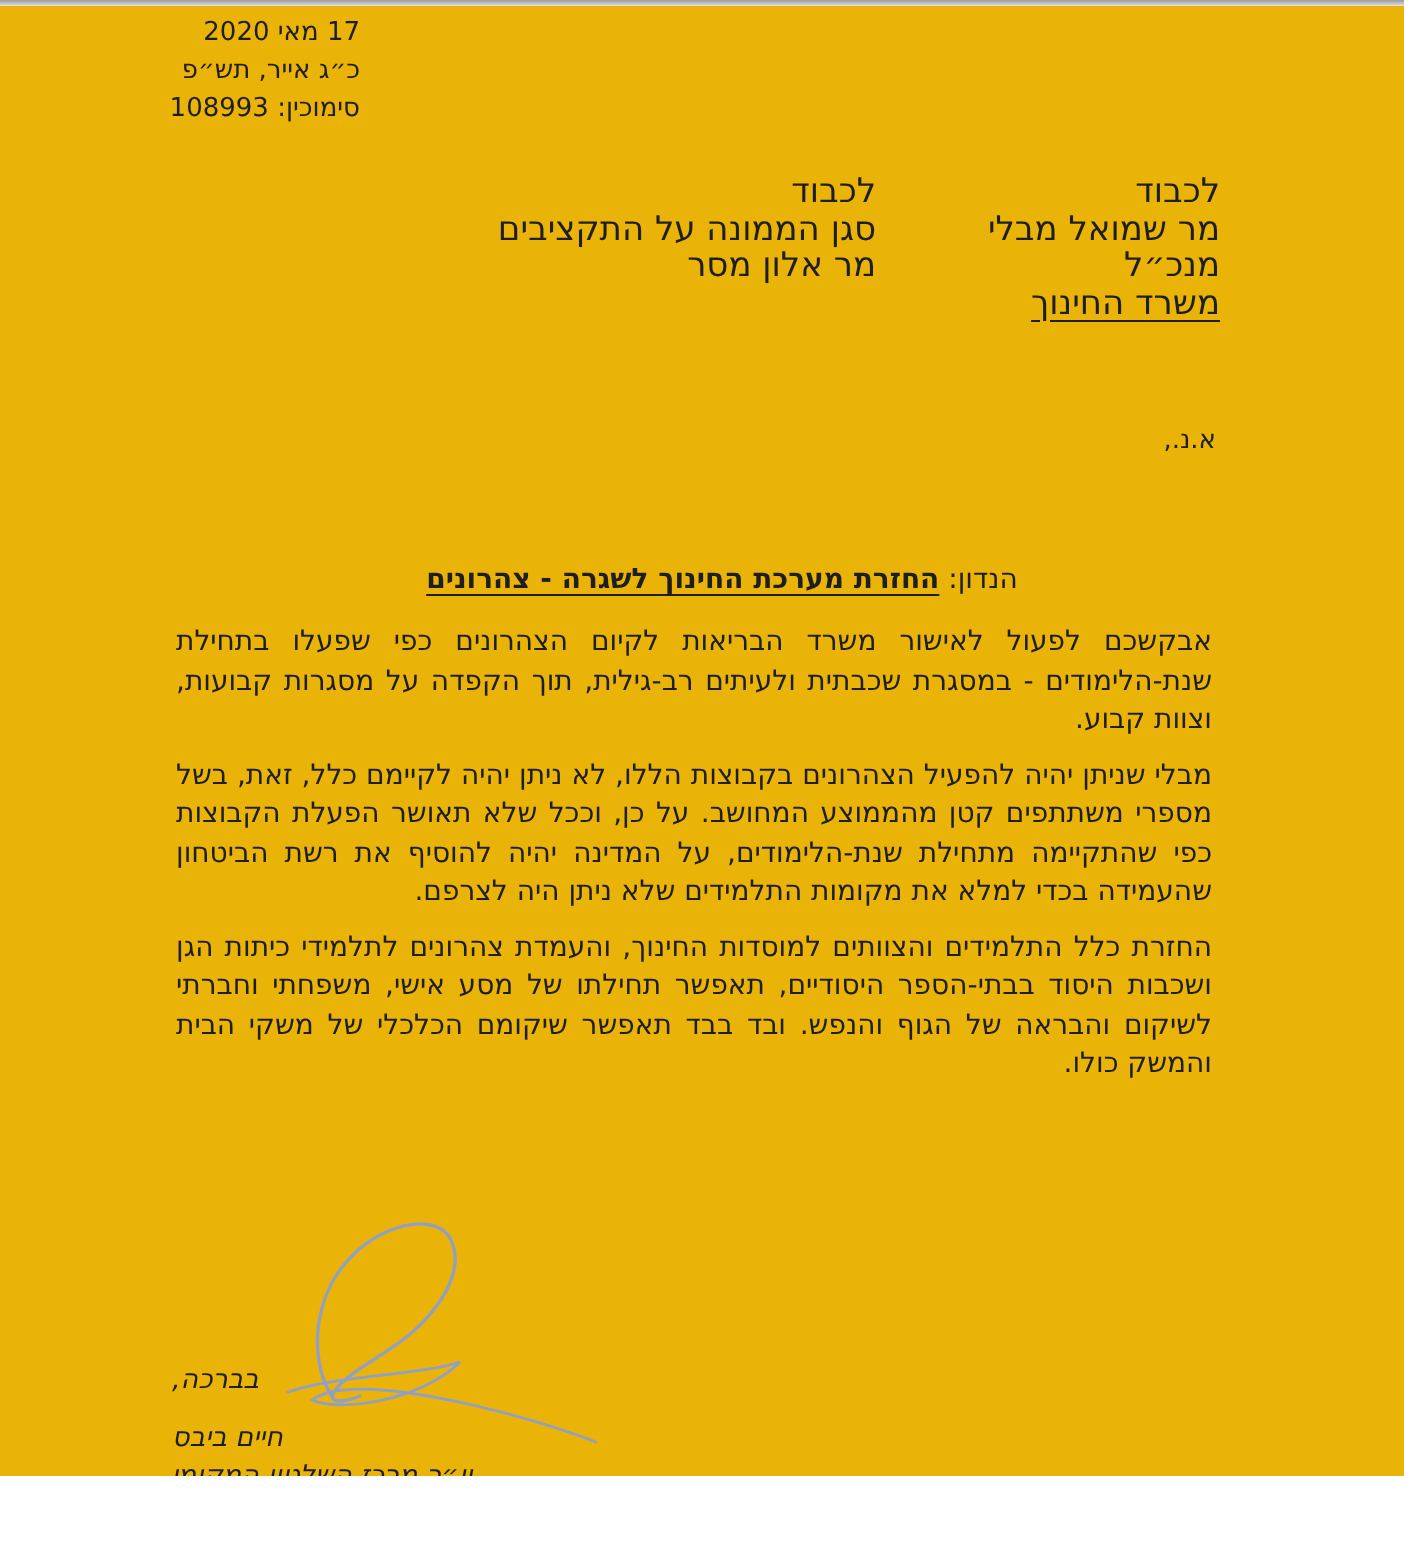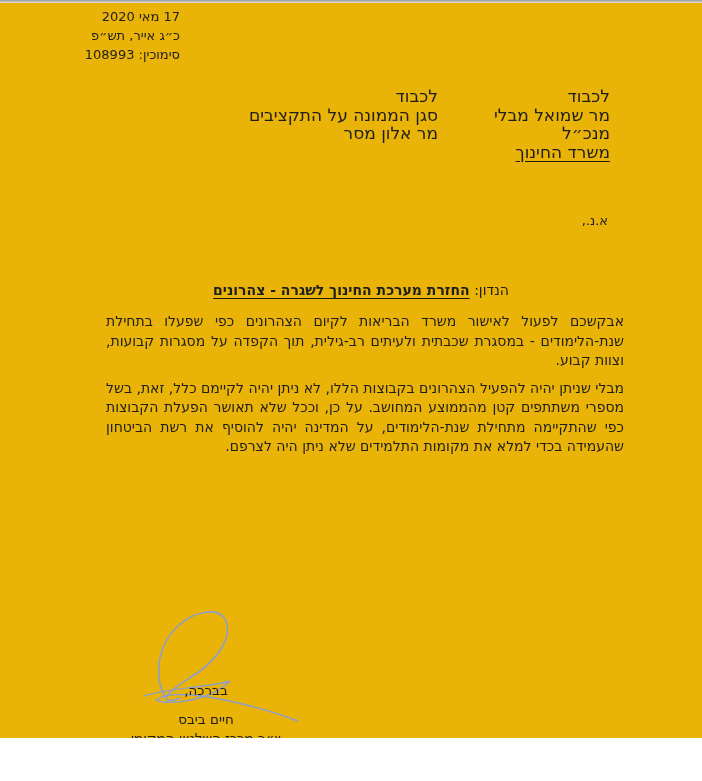--- a/index.html
+++ b/index.html
@@ -24,28 +24,28 @@
   .recipient.right-col{right:92px;}
   .recipient.left-col{right:264px;}
   .recipient .org{text-decoration:underline;text-underline-offset:3px;}
   .greeting{position:absolute;top:213px;right:94px;font-size:13px;}
   .subject{
     position:absolute;top:282px;right:82px;width:518px;
     text-align:center;font-size:14px;white-space:nowrap;
   }
   .subject .subject-title{font-weight:bold;text-decoration:underline;text-underline-offset:3px;}
   .body-text{
-    position:absolute;top:312px;right:78px;width:518px;
+    position:absolute;top:312px;right:96px;width:518px;
     font-size:14px;line-height:19.5px;text-align:justify;
   }
   .body-text p{margin:0 0 8px 0;}
   .sig-scrawl{position:absolute;top:608px;left:136px;width:200px;height:115px;}
   .sig-text{
     position:absolute;top:681px;right:376px;width:240px;
-    text-align:center;font-size:13.5px;line-height:19.5px;
+    text-align:left;font-size:13.5px;line-height:19.5px;font-style:italic;
   }
   .sig-closing{margin-bottom:9px;}
 </style>
 </head>
 <body>
 
 <div class="page">
 
   <div class="scan-edge"></div>
 
@@ -70,20 +70,21 @@
 
   <div class="greeting">א.נ.,</div>
 
   <div class="subject">
     <span>הנדון: </span><span class="subject-title">החזרת מערכת החינוך לשגרה - צהרונים</span>
   </div>
 
   <div class="body-text">
     <p>אבקשכם לפעול לאישור משרד הבריאות לקיום הצהרונים כפי שפעלו בתחילת שנת-הלימודים - במסגרת שכבתית ולעיתים רב-גילית, תוך הקפדה על מסגרות קבועות, וצוות קבוע.</p>
     <p>מבלי שניתן יהיה להפעיל הצהרונים בקבוצות הללו, לא ניתן יהיה לקיימם כלל, זאת, בשל מספרי משתתפים קטן מהממוצע המחושב. על כן, וככל שלא תאושר הפעלת הקבוצות כפי שהתקיימה מתחילת שנת-הלימודים, על המדינה יהיה להוסיף את רשת הביטחון שהעמידה בכדי למלא את מקומות התלמידים שלא ניתן היה לצרפם.</p>
+    <p>החזרת כלל התלמידים והצוותים למוסדות החינוך, והעמדת צהרונים לתלמידי כיתות הגן ושכבות היסוד בבתי-הספר היסודיים, תאפשר תחילתו של מסע אישי, משפחתי וחברתי לשיקום והבראה של הגוף והנפש. ובד בבד תאפשר שיקומם הכלכלי של משקי הבית והמשק כולו.</p>
   </div>
 
   <svg class="sig-scrawl" viewBox="0 0 200 115" fill="none" xmlns="http://www.w3.org/2000/svg">
     <path stroke-width="1.6" stroke-linecap="round" fill="none" d="M 30,90 C 18,72 20,38 42,18 C 58,3 84,-2 90,13 C 96,28 84,48 64,63 C 50,73 36,80 31,88 C 28,93 34,94 44,90" stroke="#8d9fca"></path>
     <path stroke-width="1.4" stroke-linecap="round" fill="none" d="M 8,88 C 36,79 72,80 94,73 C 74,93 32,98 20,92 C 32,83 62,86 98,94 C 124,100 144,106 162,113" stroke="#8d9fca"></path>
   </svg>
 
   <div class="sig-text">
     <div class="sig-closing">בברכה,</div>
     <div>חיים ביבס</div>

